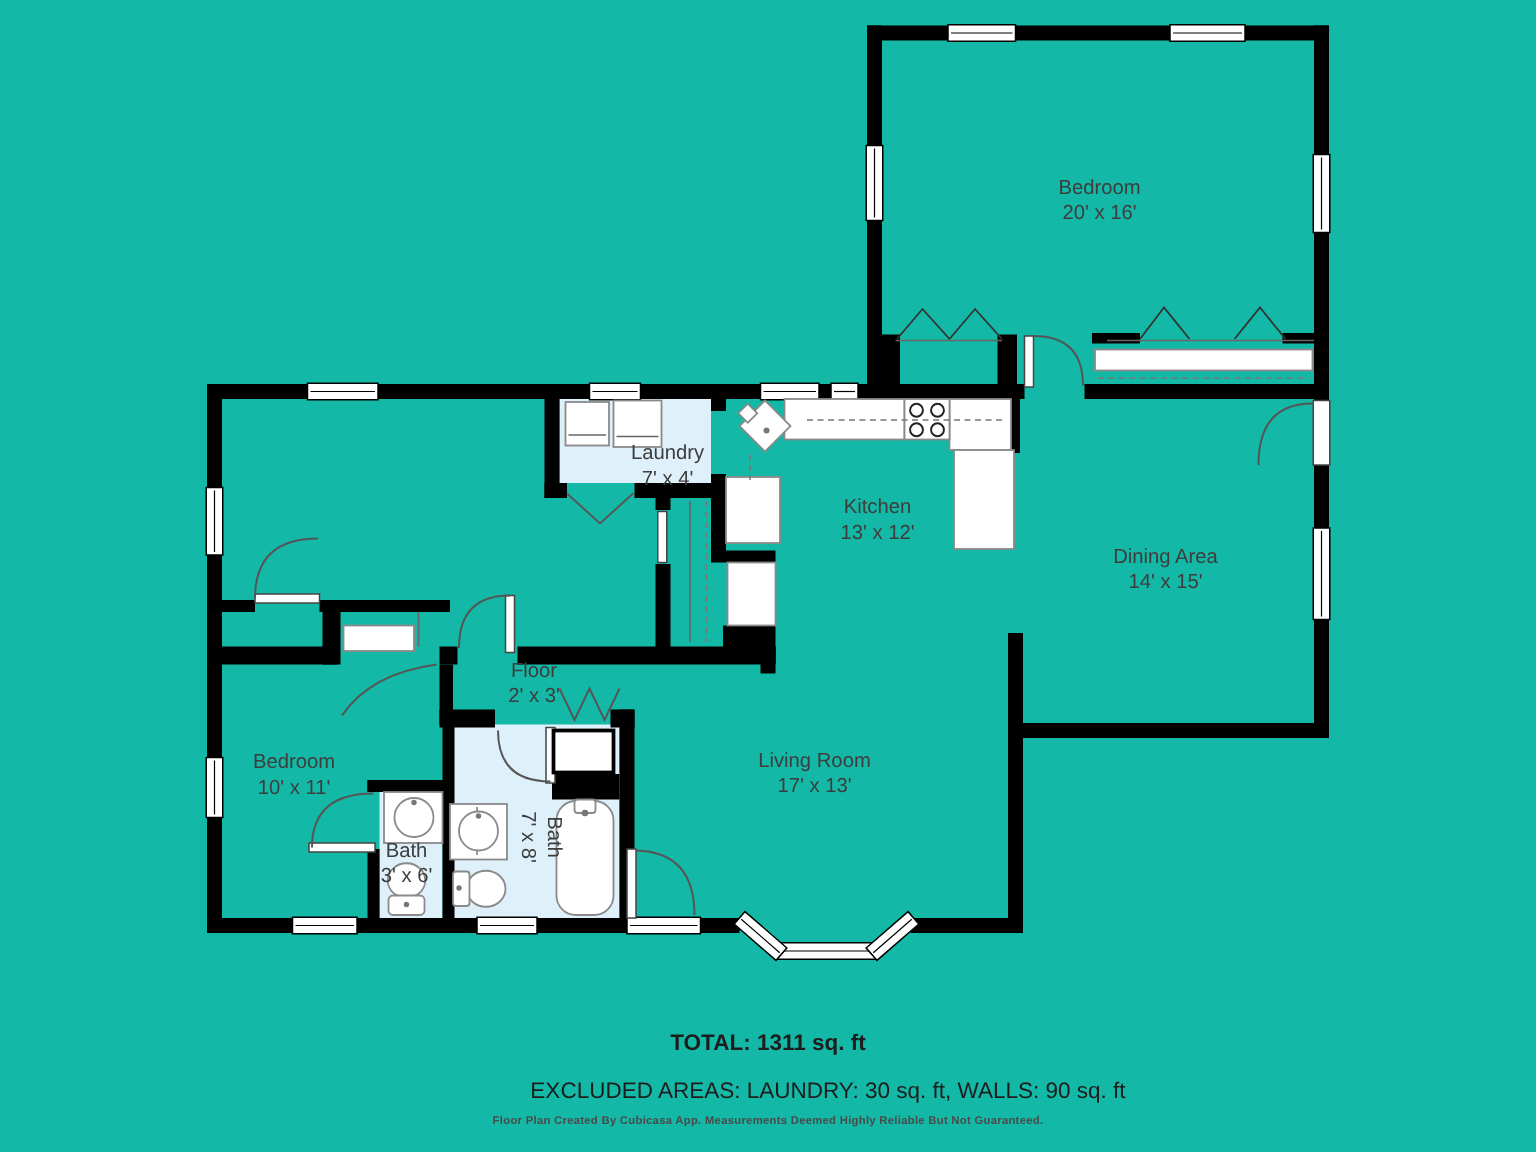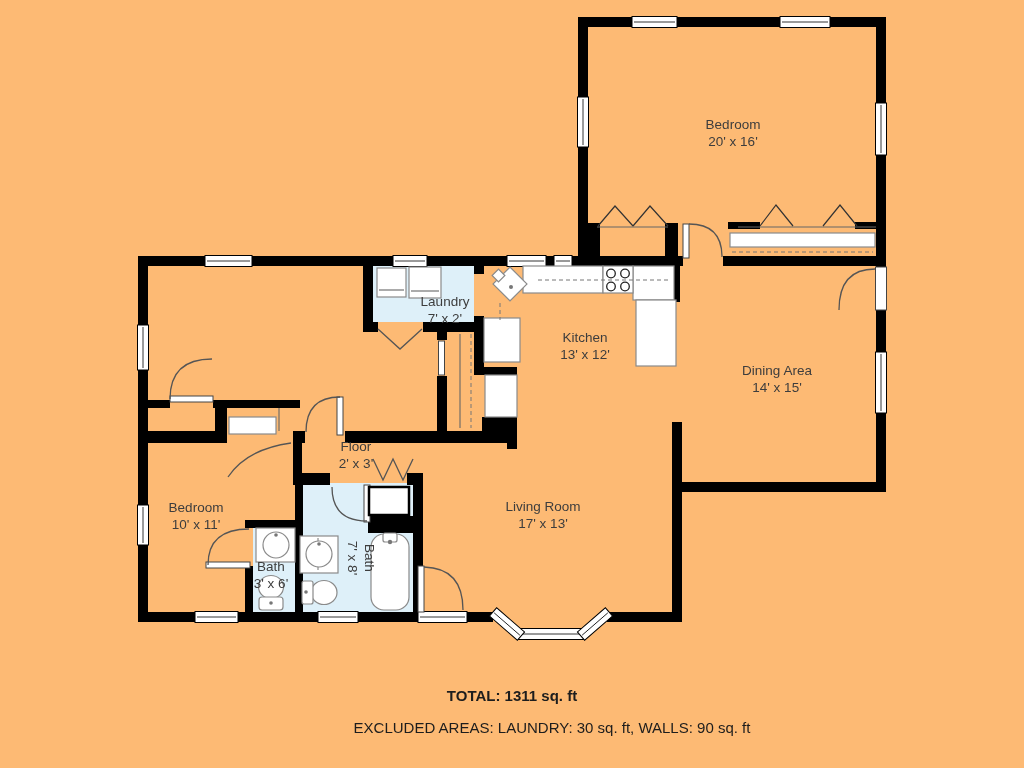--- a/index.html
+++ b/index.html
@@ -1,16 +1,16 @@
 <!DOCTYPE html>
 <html><head>
 <meta charset="utf-8">
 <style>
   html,body{margin:0;padding:0;background:#fff;}
-  #canvas{position:relative;width:1024px;height:768px;background:#fdba74;overflow:hidden;
+  #canvas{position:relative;width:1024px;height:768px;background:#14b8a6;overflow:hidden;
           font-family:"Liberation Sans",sans-serif;}
   svg{position:absolute;left:0;top:0;}
   .wall{fill:var(--wall,#000);}
   .wet{fill:var(--wet-fill,#def0f9);}
   .win{fill:#fff;stroke:#000;stroke-width:1;}
   .wline{stroke:#000;stroke-width:0.8;}
   .fix{fill:#fff;stroke:var(--fixture,#8a8a8a);stroke-width:1.2;}
   .arc{fill:none;stroke:#555;stroke-width:1.3;}
   .leaf{fill:#fff;stroke:#444;stroke-width:1;}
   .dash{stroke:#777;stroke-width:1;stroke-dasharray:4 3;fill:none;}
@@ -291,21 +291,21 @@
         </g>
   </g>
 </svg>
 
   <div class="room-label" style="left:733px;top:133px;">
     <span>Bedroom</span>
     <span class="dims">20' x 16'</span>
   </div>
   <div class="room-label" style="left:429px;top:310px;margin-left:16px;">
     <span>Laundry</span>
-    <span class="dims">7' x 2'</span>
+    <span class="dims">7' x 4'</span>
   </div>
   <div class="room-label" style="left:585px;top:346px;">
     <span>Kitchen</span>
     <span class="dims">13' x 12'</span>
   </div>
   <div class="room-label" style="left:777px;top:379px;">
     <span>Dining Area</span>
     <span class="dims">14' x 15'</span>
   </div>
   <div class="room-label" style="left:356px;top:455px;">
@@ -324,14 +324,15 @@
     <span>Bath</span>
     <span class="dims">7' x 8'</span>
   </div>
   <div class="room-label" style="left:543px;top:515px;">
     <span>Living Room</span>
     <span class="dims">17' x 13'</span>
   </div>
 
   <div class="ftr total" style="top:687px;">TOTAL: 1311 sq. ft</div>
   <div class="ftr excl" style="top:719px;">EXCLUDED AREAS: LAUNDRY: 30 sq. ft, WALLS: 90 sq. ft</div>
+  <div class="ftr disc" style="top:742px;">Floor Plan Created By Cubicasa App. Measurements Deemed Highly Reliable But Not Guaranteed.</div>
 
 </div>
 
 </body></html>

